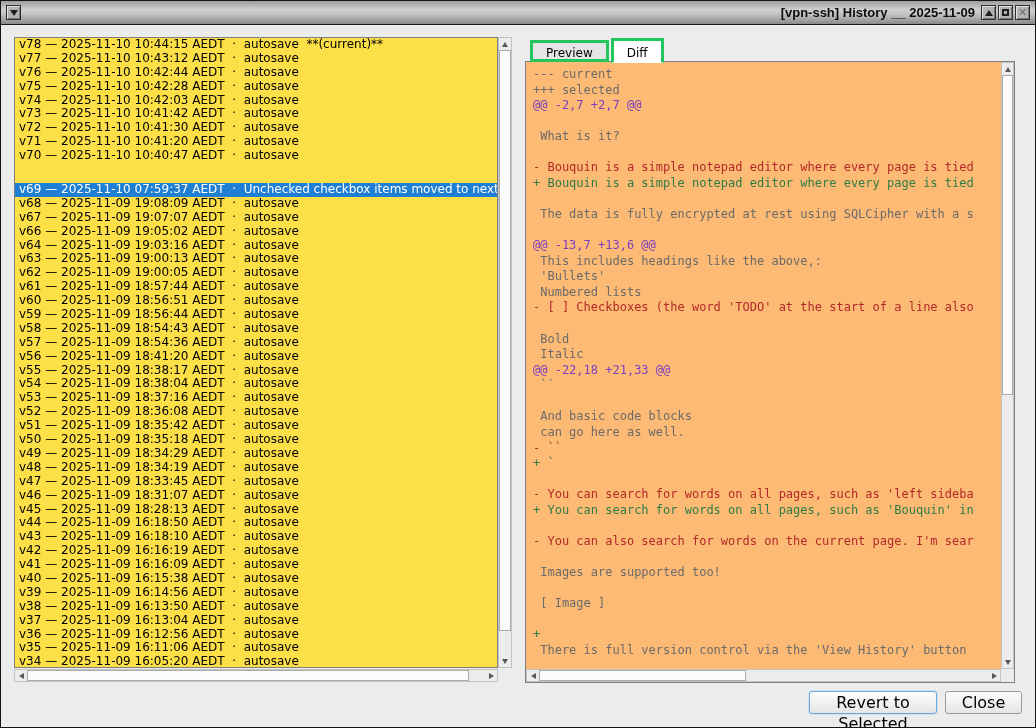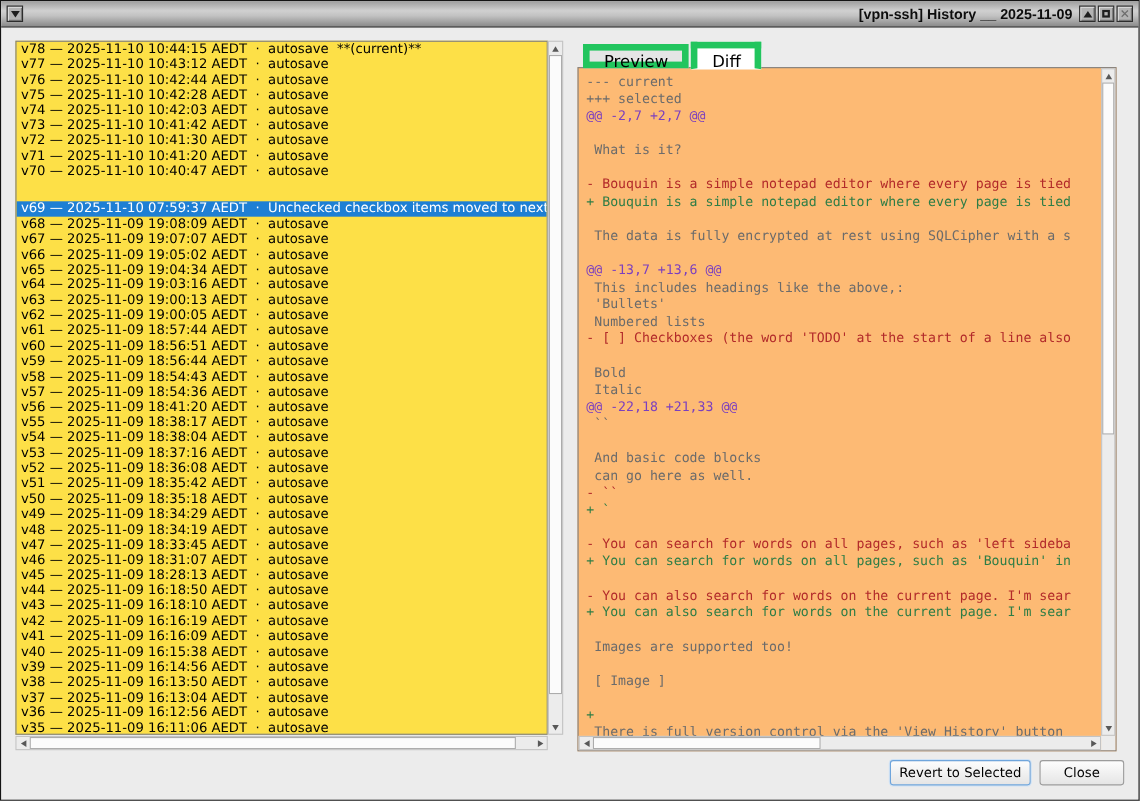--- a/index.html
+++ b/index.html
@@ -38,39 +38,39 @@
   .sb-v .sb-thumb{left:0;right:0}.sb-h .sb-thumb{top:0;bottom:0}
   .st{width:0;height:0}
   .st.up{border-left:3.5px solid transparent;border-right:3.5px solid transparent;border-bottom:5px solid #585858}
   .st.down{border-left:3.5px solid transparent;border-right:3.5px solid transparent;border-top:5px solid #585858}
   .st.left{border-top:3.5px solid transparent;border-bottom:3.5px solid transparent;border-right:5px solid #585858}
   .st.right{border-top:3.5px solid transparent;border-bottom:3.5px solid transparent;border-left:5px solid #585858}
   .list-vsb{left:497px;top:36px;width:14px;height:631px;}
   .list-hsb{left:13px;top:668px;width:484px;height:13px;}
   
   .tabs{position:absolute;left:529px;top:36px;height:25px;display:flex;align-items:flex-end;z-index:3;}
-  .tab{height:22px;line-height:21px;padding:0 13px;font-size:15px;color:#000;cursor:pointer;
-    background:#e5e5e5;border:6px solid #22c55e;box-sizing:border-box;margin-right:2px;}
+  .tab{height:22px;line-height:21px;padding:0 13px;font-size:12px;color:#000;cursor:pointer;
+    background:#e5e5e5;border:3px solid #22c55e;box-sizing:border-box;margin-right:2px;}
   .tab.active{height:25px;line-height:24px;background:#fff;border-bottom:1px solid #fff;margin-bottom:-1px;}
   
   .diff-pane{position:absolute;left:524px;top:60px;width:490px;height:622px;
     background:#fdba74;border:1px solid #7f7f7f;box-sizing:border-box;}
   .diff-text{position:absolute;left:0;top:0;right:14px;bottom:13px;overflow:hidden;
     padding:5px 0 0 7px;cursor:text;}
   .dl{font-family:"DejaVu Sans Mono",monospace;font-size:12px;height:15.57px;line-height:15.57px;white-space:pre;}
   .dl.ctx,.dl.meta{color:var(--diff-ctx)}
   .dl.del{color:var(--diff-del)}
   .dl.add{color:var(--diff-add)}
   .dl.hunk{color:var(--diff-hunk)}
   .diff-vsb{right:0;top:0;width:13px;bottom:13px;}
   .diff-hsb{left:0;bottom:0;right:13px;height:13px;}
   .sb-corner{position:absolute;right:0;bottom:0;width:13px;height:13px;background:#ececec;}
   
   .btn{position:absolute;height:23px;box-sizing:border-box;text-align:center;line-height:21px;
-    font-size:12px;color:#000;cursor:pointer;border-radius:3px;
+    font-size:16px;color:#000;cursor:pointer;border-radius:3px;
     background:linear-gradient(#fdfdfd,#e5e5e5);border:1px solid #9c9c9c;}
   .btn.revert{left:808px;top:690px;width:128px;border:1px solid #6fa5dc;
     box-shadow:0 0 0 1px #cfe2f5;}
   .btn.closeb{left:944px;top:690px;width:77px;}
 </style>
 </head>
 <body>
 
 <div class="window">
 
@@ -97,21 +97,20 @@
       <div class="row">v75 — 2025-11-10 10:42:28 AEDT  ·  autosave</div>
       <div class="row">v74 — 2025-11-10 10:42:03 AEDT  ·  autosave</div>
       <div class="row">v73 — 2025-11-10 10:41:42 AEDT  ·  autosave</div>
       <div class="row">v72 — 2025-11-10 10:41:30 AEDT  ·  autosave</div>
       <div class="row">v71 — 2025-11-10 10:41:20 AEDT  ·  autosave</div>
       <div class="row">v70 — 2025-11-10 10:40:47 AEDT  ·  autosave</div>
       <div class="row sel">v69 — 2025-11-10 07:59:37 AEDT  ·  Unchecked checkbox items moved to next</div>
       <div class="row">v68 — 2025-11-09 19:08:09 AEDT  ·  autosave</div>
       <div class="row">v67 — 2025-11-09 19:07:07 AEDT  ·  autosave</div>
       <div class="row">v66 — 2025-11-09 19:05:02 AEDT  ·  autosave</div>
-      <div class="row">v65 — 2025-11-09 19:04:34 AEDT  ·  autosave</div>
       <div class="row">v64 — 2025-11-09 19:03:16 AEDT  ·  autosave</div>
       <div class="row">v63 — 2025-11-09 19:00:13 AEDT  ·  autosave</div>
       <div class="row">v62 — 2025-11-09 19:00:05 AEDT  ·  autosave</div>
       <div class="row">v61 — 2025-11-09 18:57:44 AEDT  ·  autosave</div>
       <div class="row">v60 — 2025-11-09 18:56:51 AEDT  ·  autosave</div>
       <div class="row">v59 — 2025-11-09 18:56:44 AEDT  ·  autosave</div>
       <div class="row">v58 — 2025-11-09 18:54:43 AEDT  ·  autosave</div>
       <div class="row">v57 — 2025-11-09 18:54:36 AEDT  ·  autosave</div>
       <div class="row">v56 — 2025-11-09 18:41:20 AEDT  ·  autosave</div>
       <div class="row">v55 — 2025-11-09 18:38:17 AEDT  ·  autosave</div>
@@ -194,21 +193,20 @@
         <div class="dl ctx"></div>
         <div class="dl ctx"> And basic code blocks</div>
         <div class="dl ctx"> can go here as well.</div>
         <div class="dl del">- ``</div>
         <div class="dl add">+ `</div>
         <div class="dl ctx"></div>
         <div class="dl del">- You can search for words on all pages, such as 'left sideba</div>
         <div class="dl add">+ You can search for words on all pages, such as 'Bouquin' in</div>
         <div class="dl ctx"></div>
         <div class="dl del">- You can also search for words on the current page. I'm sear</div>
-        <div class="dl add">+ You can also search for words on the current page. I'm sear</div>
         <div class="dl ctx"></div>
         <div class="dl ctx"> Images are supported too!</div>
         <div class="dl ctx"></div>
         <div class="dl ctx"> [ Image ]</div>
         <div class="dl ctx"></div>
         <div class="dl add">+</div>
         <div class="dl ctx"> There is full version control via the 'View History' button</div>
       </div>
     <div class="sb sb-v diff-vsb">
       <div class="sb-btn">

